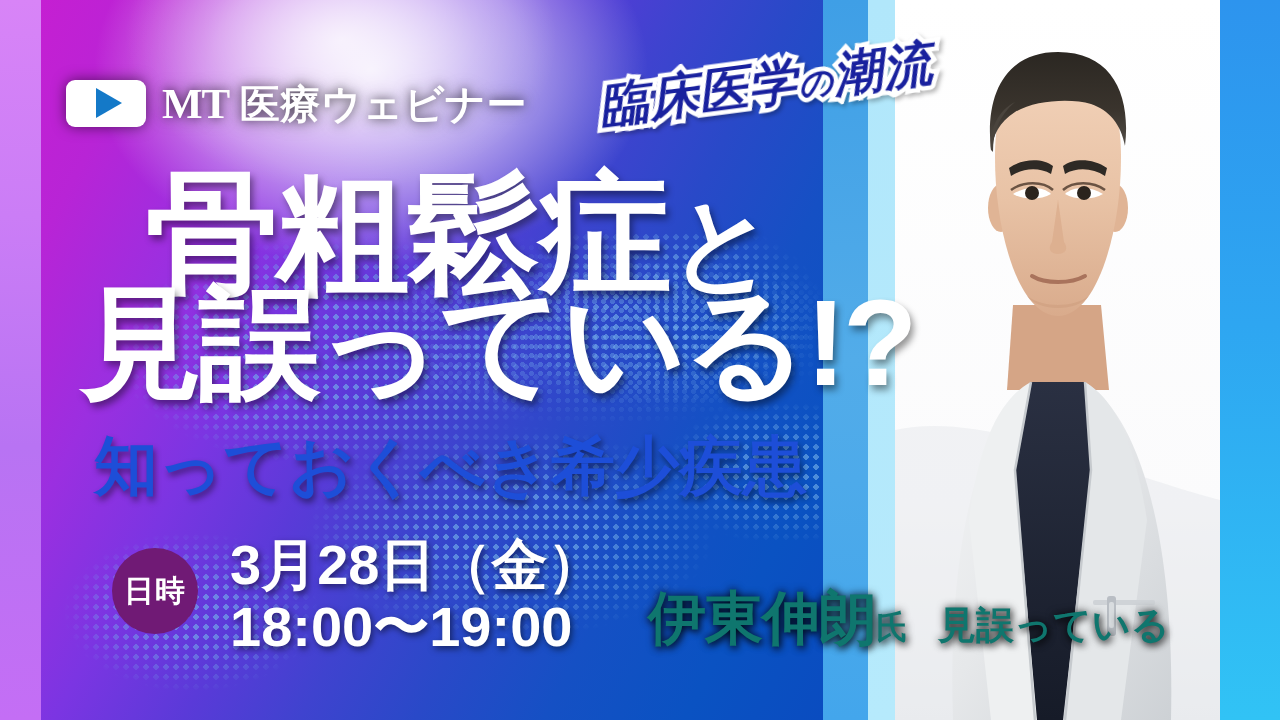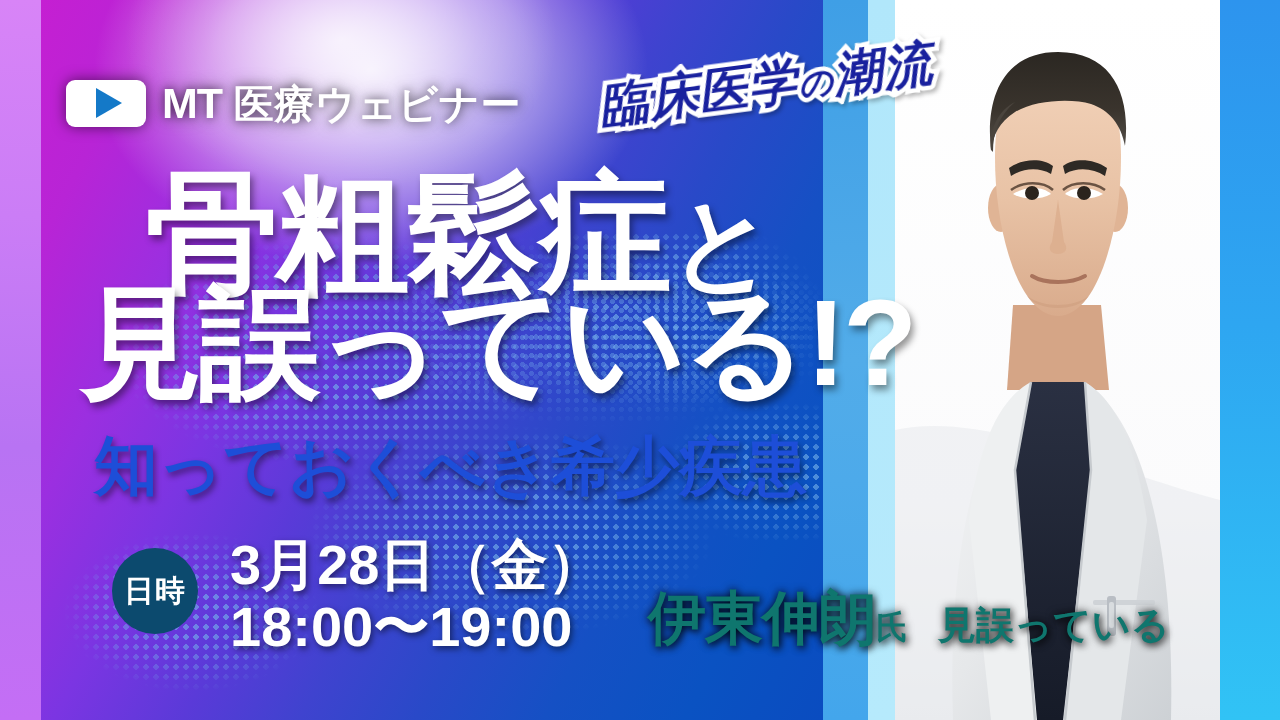--- a/index.html
+++ b/index.html
@@ -83,21 +83,21 @@
   
   .photo{
     position:absolute;left:895px;top:0;width:325px;height:720px;
     overflow:hidden;
   }
   .photo svg{display:block;}
 
   
   .logo-row{
     position:absolute;left:66px;top:74px;height:58px;
-    display:flex;align-items:center;gap:16px;
+    display:flex;align-items:center;gap:16px;font-family:Liberation Serif, serif;
   }
   .logo-mark{
     width:80px;height:47px;border-radius:9px;background:#ffffff;
     display:flex;align-items:center;justify-content:center;
     filter:drop-shadow(0 0 7px rgba(0,0,0,.55));
   }
   .logo-mark .tri{
     width:0;height:0;
     border-left:26px solid #1479c8;
     border-top:15px solid transparent;
@@ -137,21 +137,21 @@
   .subtitle{
     position:absolute;left:94px;top:423px;
     color:#1d4ed8;font-weight:bold;font-size:64px;
     white-space:nowrap;letter-spacing:0px;
     text-shadow:2px 4px 6px rgba(0,0,0,.45);
   }
 
   
   .date-badge{
     position:absolute;left:112px;top:548px;width:86px;height:86px;
-    border-radius:50%;background:#0c4a6e;
+    border-radius:50%;background:#701a75;
     display:flex;align-items:center;justify-content:center;
     color:#ffffff;font-weight:bold;font-size:30px;letter-spacing:1px;
   }
   .date-lines{position:absolute;left:230px;top:522px;margin-top:12px;}
   .date-line{
     color:#ffffff;font-weight:bold;font-size:56px;line-height:1.1;
     white-space:nowrap;letter-spacing:0px;
     text-shadow:2px 3px 6px rgba(0,0,0,.5);
   }
 

